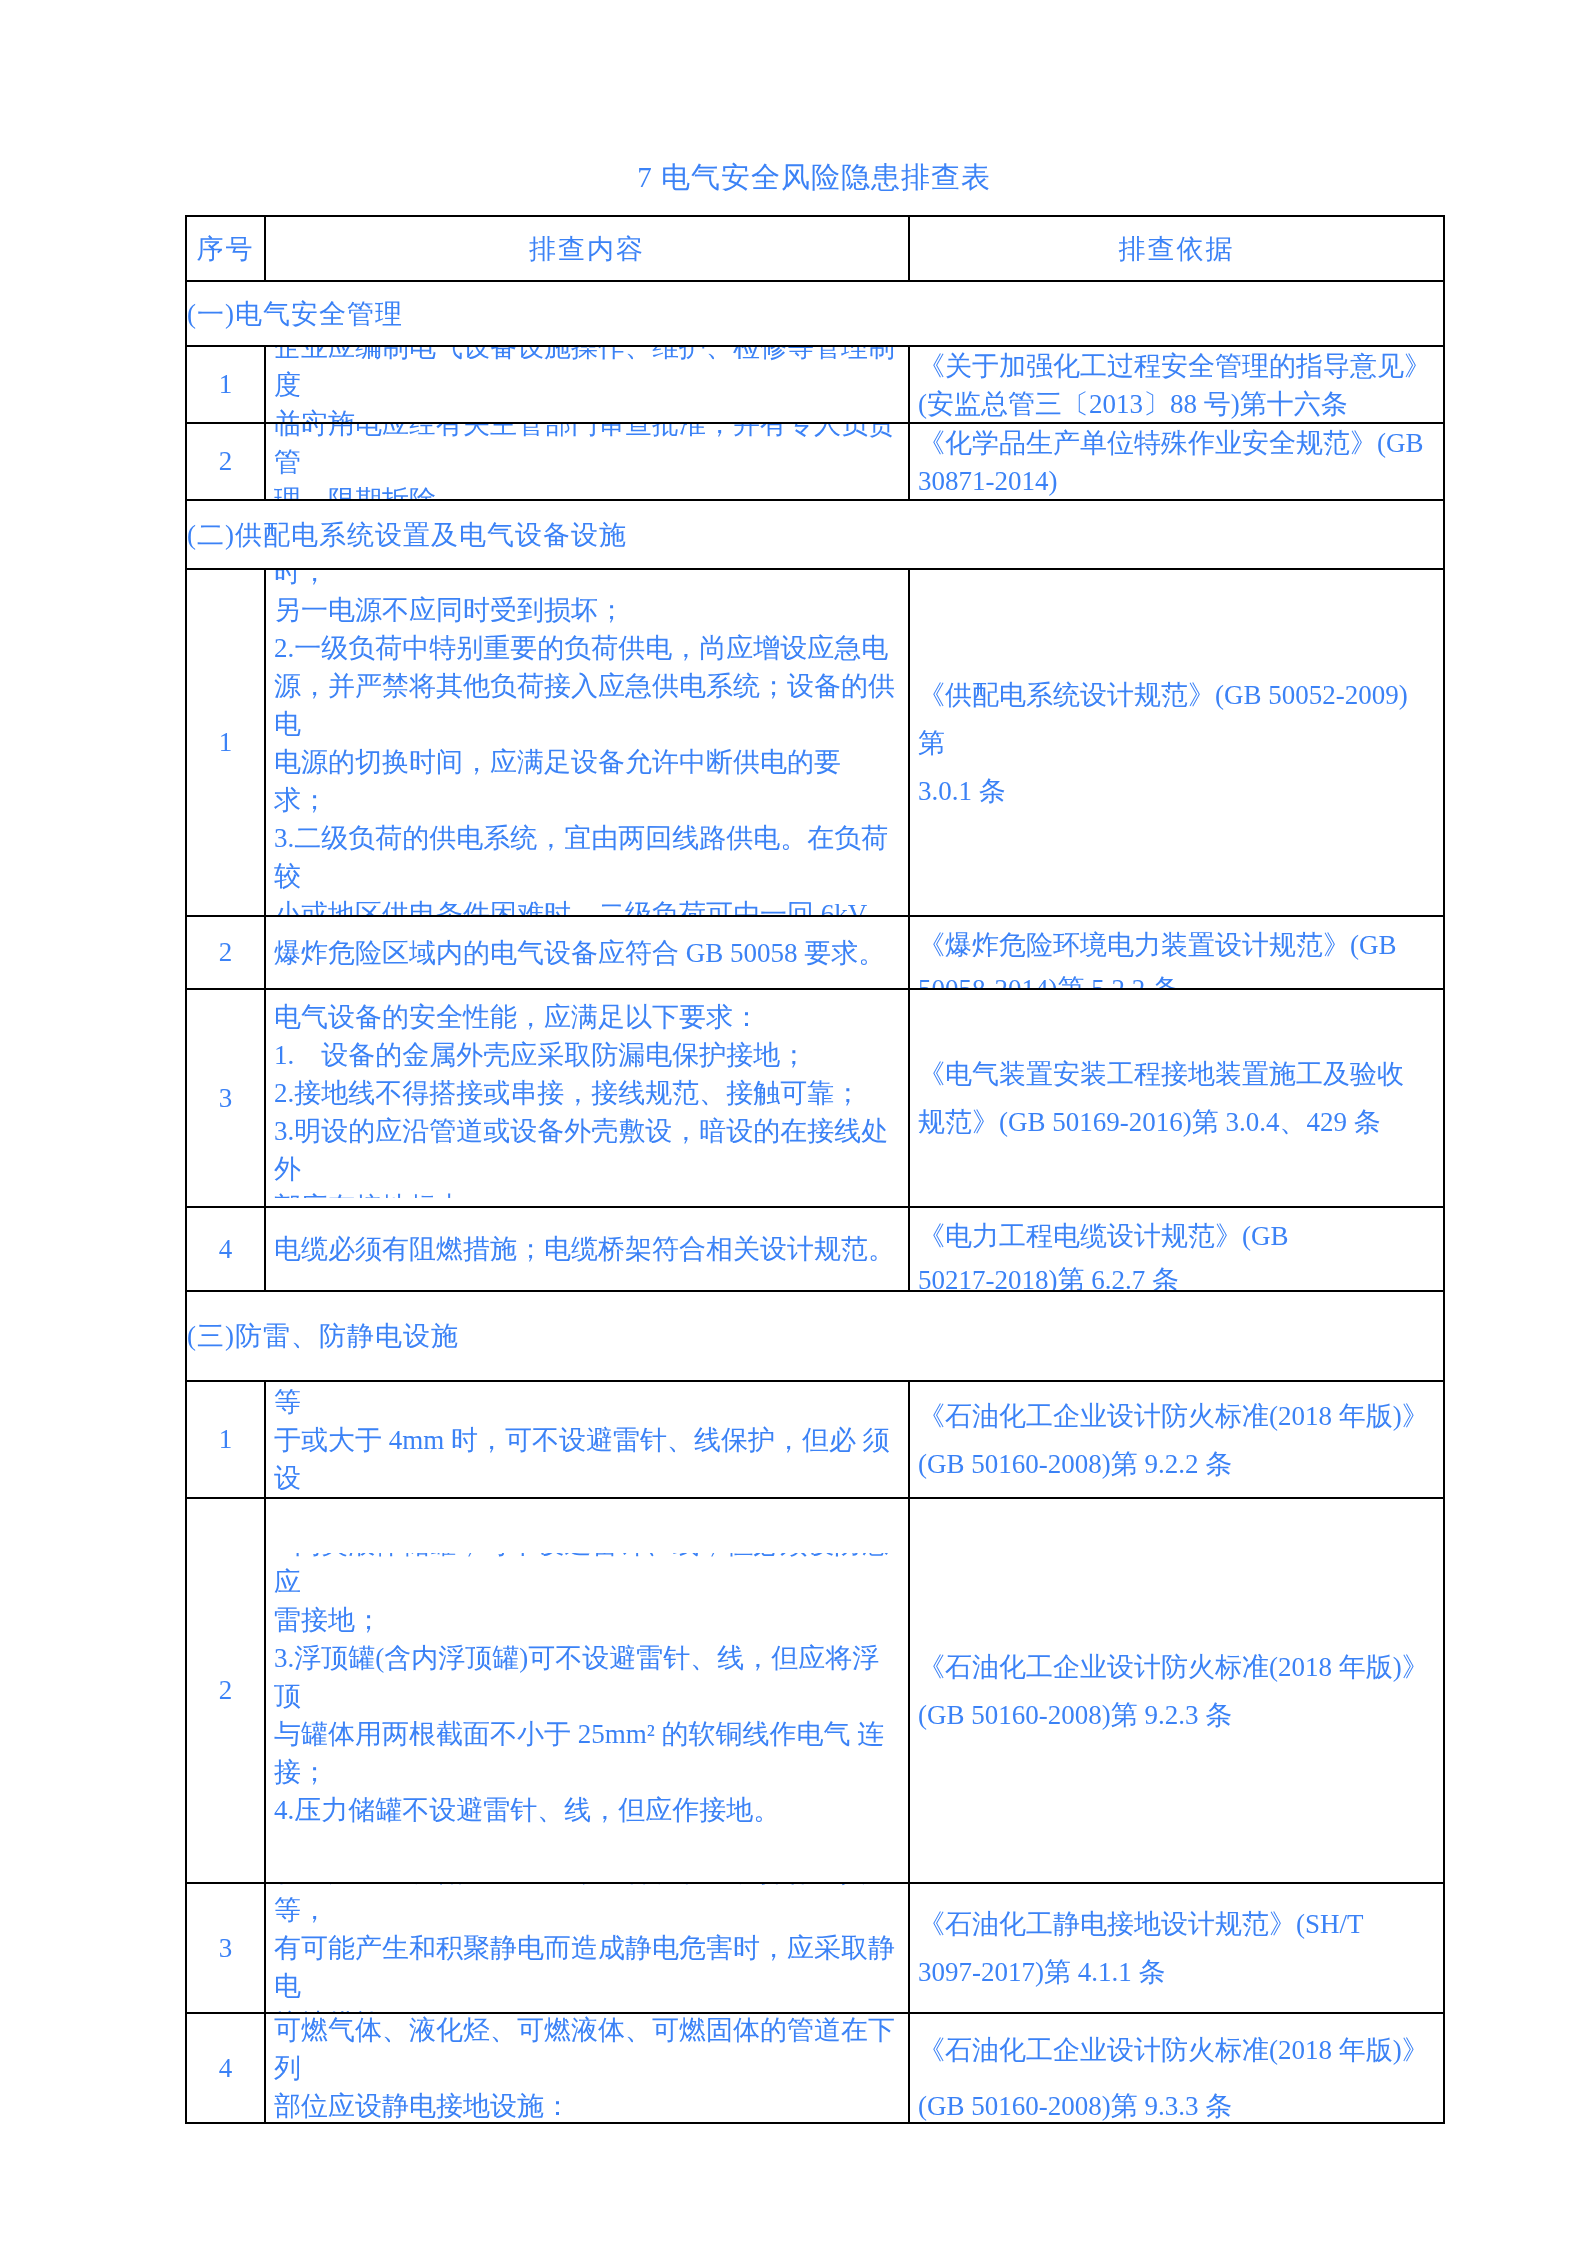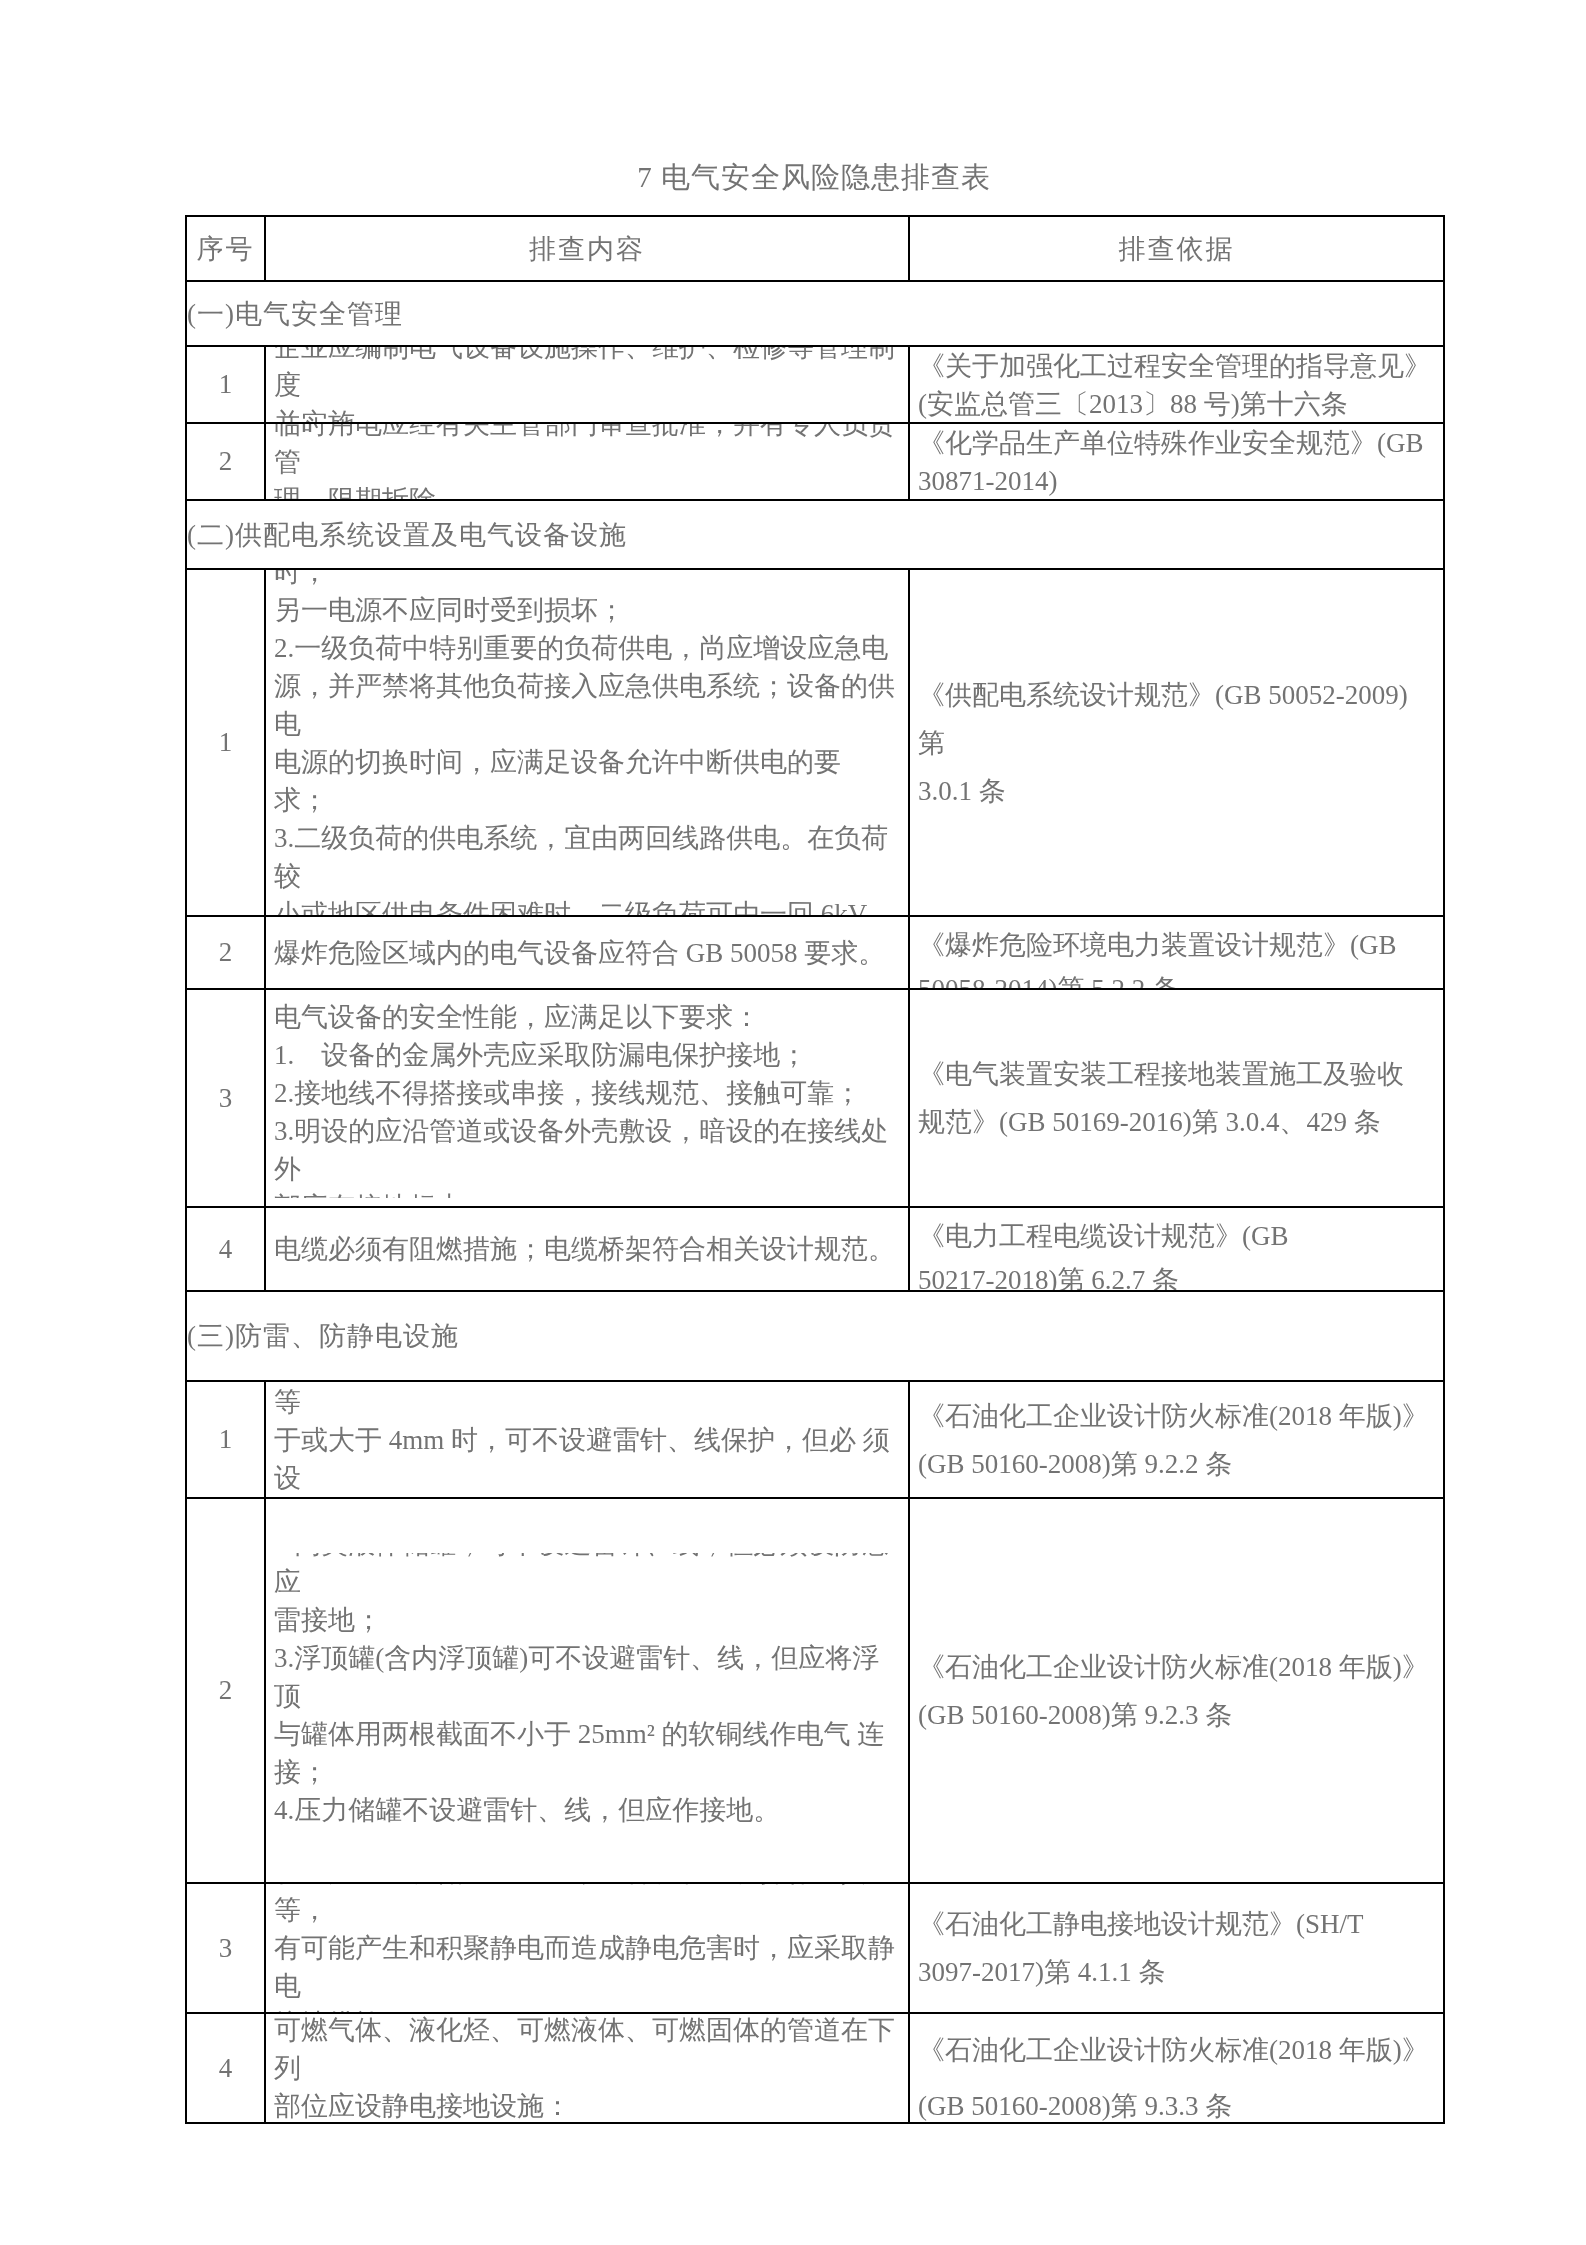--- a/index.html
+++ b/index.html
@@ -1,21 +1,21 @@
 <!DOCTYPE html>
 <html><head>
 <meta charset="utf-8">
 <style>
   html,body{margin:0;padding:0;background:#e8e8e8;}
   .page{
     position:relative;
     width:1586px;height:2245px;
     background:#ffffff;
     font-family:"Liberation Serif","DejaVu Serif",serif;
-    color:#737373;
+    color:#3b82f6;
     overflow:hidden;
   }
   .doc-title{
     position:absolute;
     left:185px;top:158px;width:1258px;
     text-align:center;
     font-size:29px;
     letter-spacing:1px;
   }
   table.insp{

